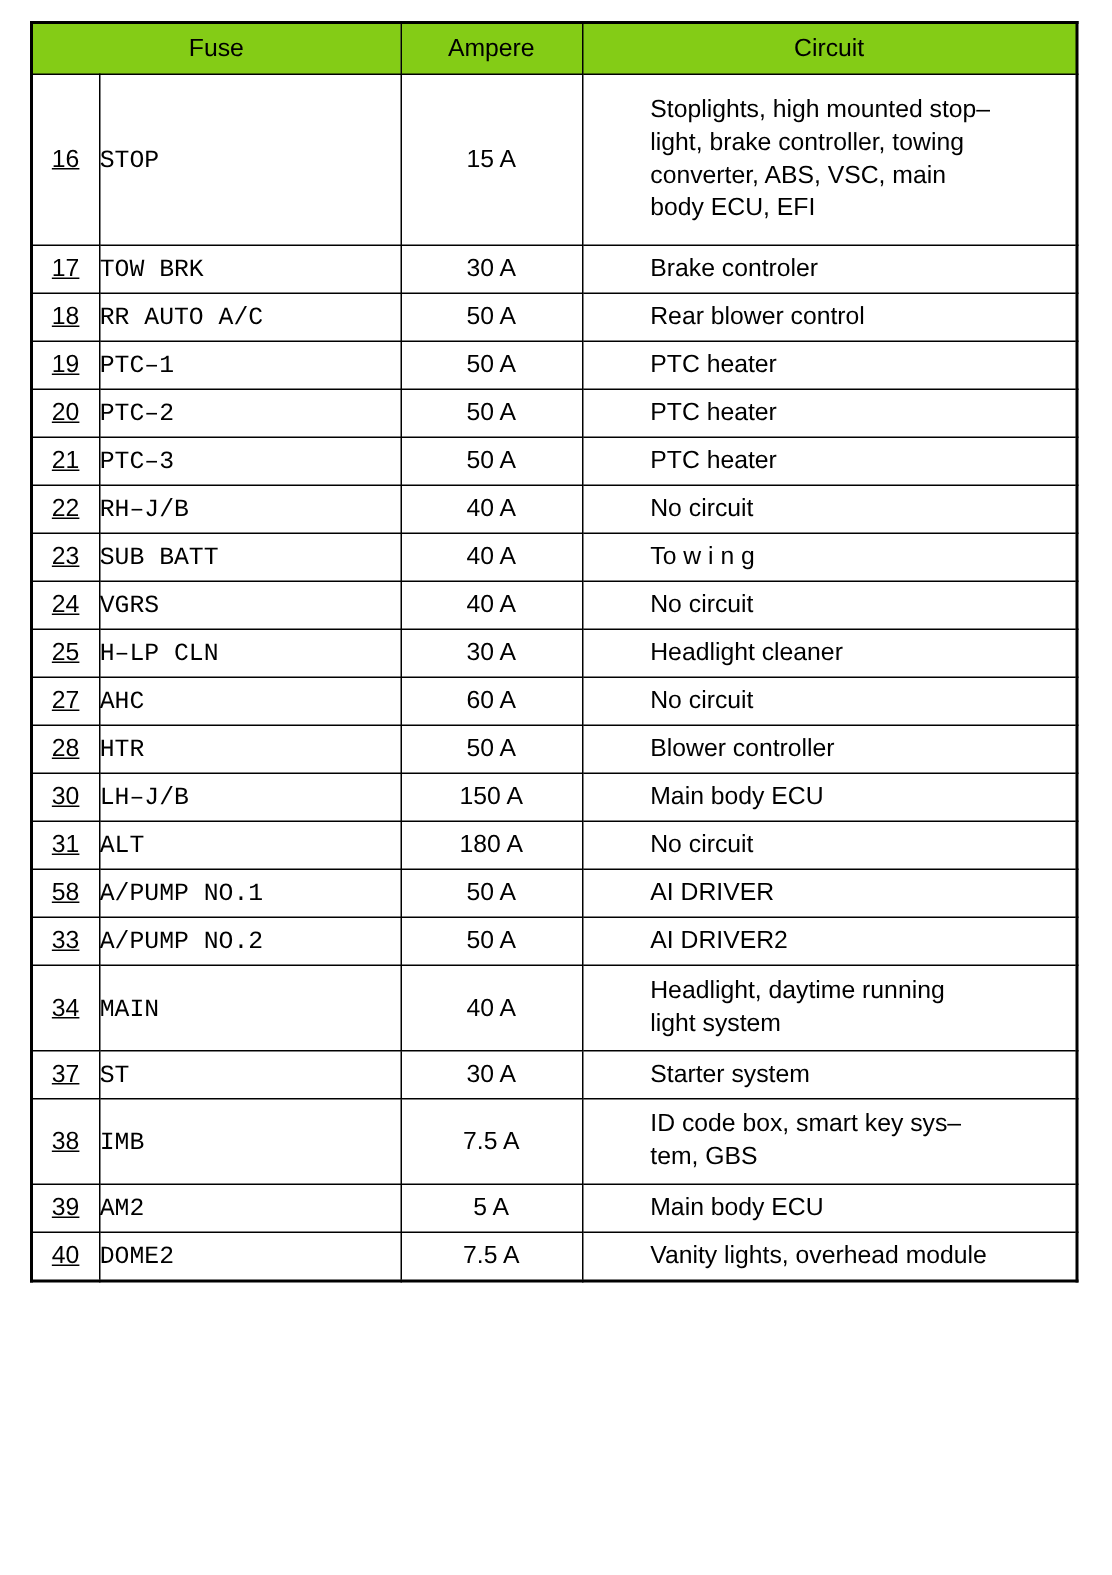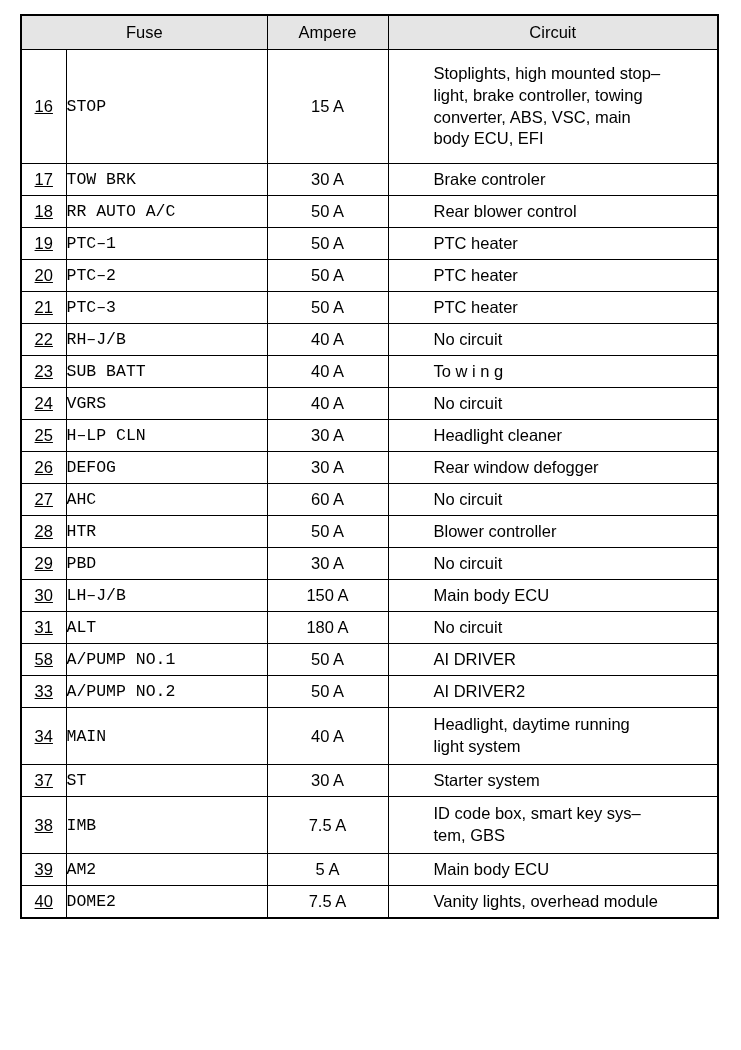--- a/index.html
+++ b/index.html
@@ -29,21 +29,21 @@
   }
   table.fuse-table th,
   table.fuse-table td {
     border: 1px solid #000000;
     font-size: 16.5px;
     font-weight: normal;
     vertical-align: middle;
     padding: 0;
   }
   thead th {
-    background: #e5e5e5;
+    background: #84cc16;
     text-align: center;
     height: 33px;
     font-size: 17px;
   }
   col.c-num    { width: 45px; }
   col.c-name   { width: 201px; }
   col.c-amp    { width: 121px; }
   col.c-circ   { width: 330px; }
 
   td.num {
@@ -168,49 +168,33 @@
         </tr>
         <tr class="r-1">
           <td class="num">25</td>
           <td class="name">H–LP CLN</td>
           <td class="amp">30 A</td>
           <td class="circ">
             <span class="line">Headlight cleaner</span>
           </td>
         </tr>
         <tr class="r-1">
-          <td class="num">26</td>
-          <td class="name">DEFOG</td>
-          <td class="amp">30 A</td>
-          <td class="circ">
-            <span class="line">Rear window defogger</span>
-          </td>
-        </tr>
-        <tr class="r-1">
           <td class="num">27</td>
           <td class="name">AHC</td>
           <td class="amp">60 A</td>
           <td class="circ">
             <span class="line">No circuit</span>
           </td>
         </tr>
         <tr class="r-1">
           <td class="num">28</td>
           <td class="name">HTR</td>
           <td class="amp">50 A</td>
           <td class="circ">
             <span class="line">Blower controller</span>
-          </td>
-        </tr>
-        <tr class="r-1">
-          <td class="num">29</td>
-          <td class="name">PBD</td>
-          <td class="amp">30 A</td>
-          <td class="circ">
-            <span class="line">No circuit</span>
           </td>
         </tr>
         <tr class="r-1">
           <td class="num">30</td>
           <td class="name">LH–J/B</td>
           <td class="amp">150 A</td>
           <td class="circ">
             <span class="line">Main body ECU</span>
           </td>
         </tr>

